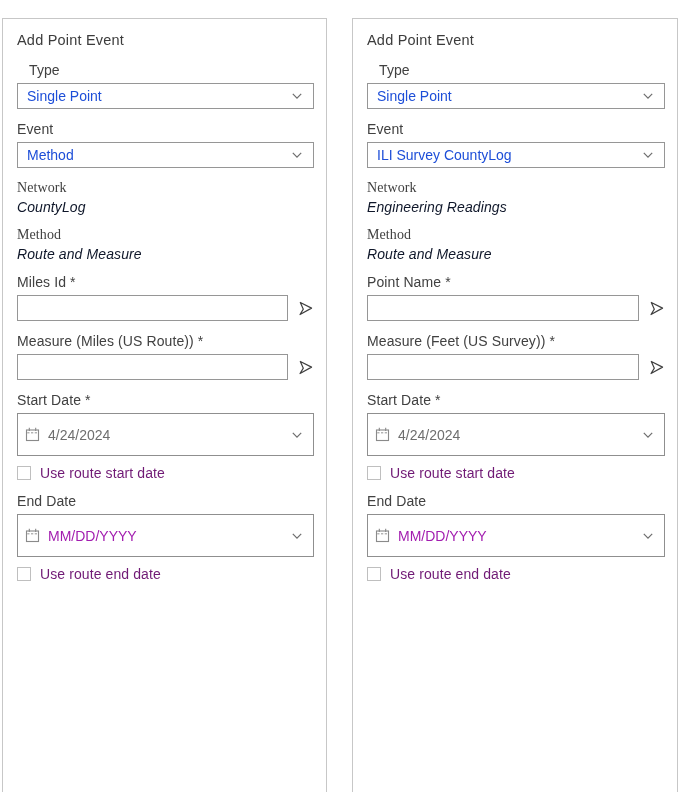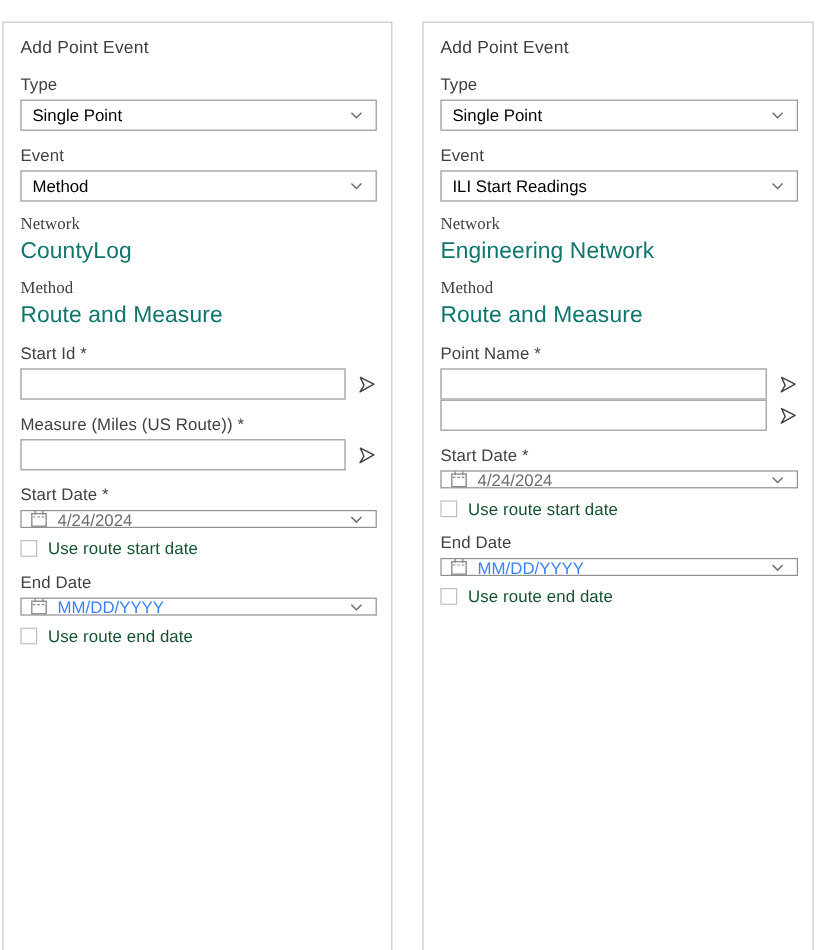--- a/index.html
+++ b/index.html
@@ -27,40 +27,41 @@
     letter-spacing: .2px;
     margin-bottom: 2px;
   }
   .label {
     font-size: 14px;
     color: #414141;
     margin: 12px 0 5px;
     letter-spacing: .1px;
   }
   .label.tight { margin-bottom: 3px; font-family: Liberation Serif, serif; }
-  .label.first { margin-top: 14px; }
+  .label.first { margin-top: 14px; margin-left: 12px; }
   .value {
-    font-size: 19px;
-    color: #0f766e;
+    font-size: 14px;
+    color: #0f172a;
     letter-spacing: .1px;
+    font-style: italic;
   }
 
   .select {
     height: 26px;
     border: 1px solid #969696;
     background: #fff;
     display: flex;
     align-items: center;
     justify-content: space-between;
     padding: 0 9px 0 9px;
     cursor: pointer;
   }
   .select-text {
     font-size: 14px;
-    color: #000000;
+    color: #1d4ed8;
   }
 
   .input-row {
     display: flex;
     align-items: center;
   }
   .text-input {
     flex: 1;
     height: 26px;
     border: 1px solid #969696;
@@ -77,52 +78,52 @@
     height: 20px;
     margin-left: 8px;
     display: flex;
     align-items: center;
     justify-content: center;
     cursor: pointer;
     flex: 0 0 auto;
   }
 
   .date-box {
-    height: 15px;
+    height: 43px;
     border: 1px solid #8f8f8f;
     background: #fff;
     display: flex;
     align-items: center;
     padding: 0 9px 0 7px;
     cursor: pointer;
   }
   .date-box .cal { display: flex; align-items: center; margin-right: 8px; }
   .date-text {
     flex: 1;
     font-size: 14px;
     color: #6e6e6e;
   }
-  .date-text.placeholder { color: #3b82f6; }
+  .date-text.placeholder { color: #a21caf; }
 
   .check-row {
     display: flex;
     align-items: center;
     margin-top: 9px;
     cursor: pointer;
   }
   .checkbox {
     width: 14px;
     height: 14px;
     border: 1px solid #bfbfbf;
     background: #fff;
     flex: 0 0 auto;
   }
   .check-label {
     font-size: 14px;
-    color: #14532d;
+    color: #701a75;
     margin-left: 9px;
     letter-spacing: .1px;
   }
 
   .chev svg { display: block; }
 </style>
 </head>
 <body>
 
 <svg width="0" height="0" style="position:absolute">
@@ -164,21 +165,21 @@
         </svg>
       </span>
   </div>
 
   <div class="label tight">Network</div>
   <div class="value">CountyLog</div>
 
   <div class="label tight">Method</div>
   <div class="value">Route and Measure</div>
 
-  <div class="label">Start Id *</div>
+  <div class="label">Miles Id *</div>
   <div class="input-row">
     <input class="text-input" type="text" value="" style="">
     <span class="pick-btn">
         <svg width="17" height="17" viewBox="0 0 18 18">
           <use href="#icon-pick-arrow"></use>
         </svg>
       </span>
   </div>
 
   <div class="label">Measure (Miles (US Route)) *</div>
@@ -238,44 +239,45 @@
     <span class="select-text">Single Point</span>
     <span class="chev">
         <svg width="14" height="14" viewBox="0 0 16 16">
           <use href="#icon-chevron-down"></use>
         </svg>
       </span>
   </div>
 
   <div class="label">Event</div>
   <div class="select">
-    <span class="select-text">ILI Start Readings</span>
+    <span class="select-text">ILI Survey CountyLog</span>
     <span class="chev">
         <svg width="14" height="14" viewBox="0 0 16 16">
           <use href="#icon-chevron-down"></use>
         </svg>
       </span>
   </div>
 
   <div class="label tight">Network</div>
-  <div class="value">Engineering Network</div>
+  <div class="value">Engineering Readings</div>
 
   <div class="label tight">Method</div>
   <div class="value">Route and Measure</div>
 
   <div class="label">Point Name *</div>
   <div class="input-row">
     <input class="text-input" type="text" value="" style="">
     <span class="pick-btn">
         <svg width="17" height="17" viewBox="0 0 18 18">
           <use href="#icon-pick-arrow"></use>
         </svg>
       </span>
   </div>
 
+  <div class="label">Measure (Feet (US Survey)) *</div>
   <div class="input-row">
     <input class="text-input" type="text" value="" style="">
     <span class="pick-btn">
         <svg width="17" height="17" viewBox="0 0 18 18">
           <use href="#icon-pick-arrow"></use>
         </svg>
       </span>
   </div>
 
   <div class="label">Start Date *</div>

